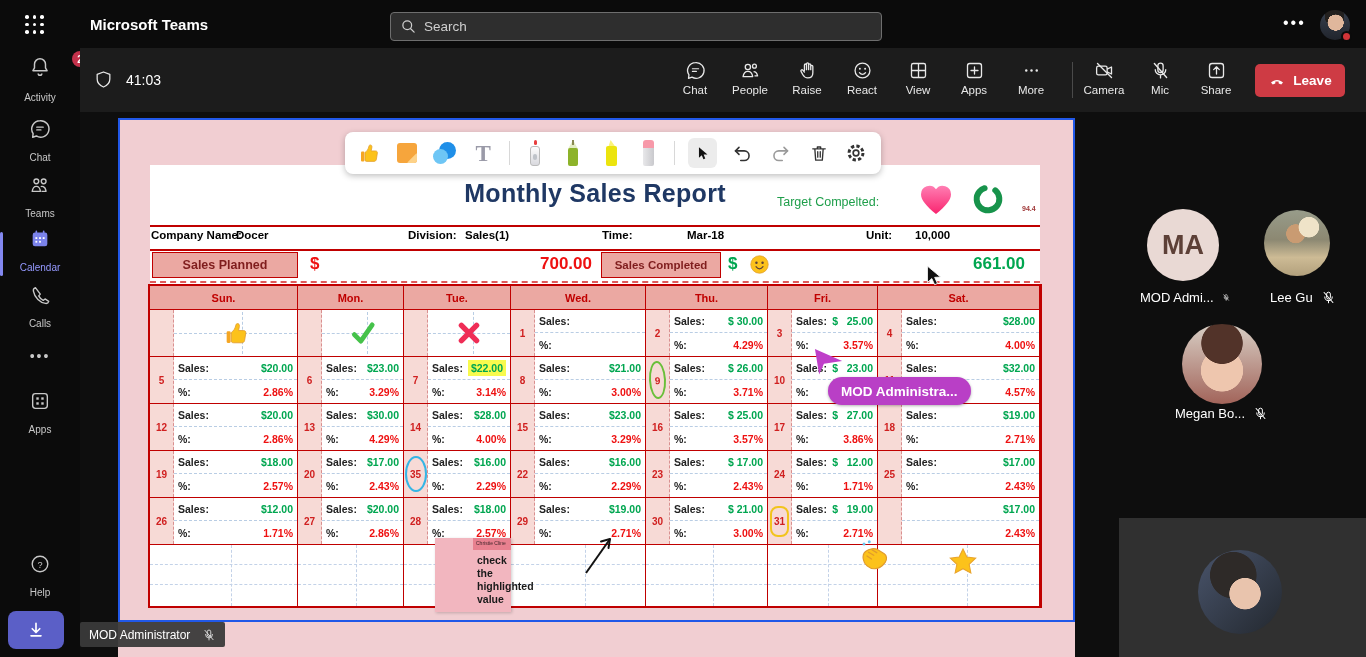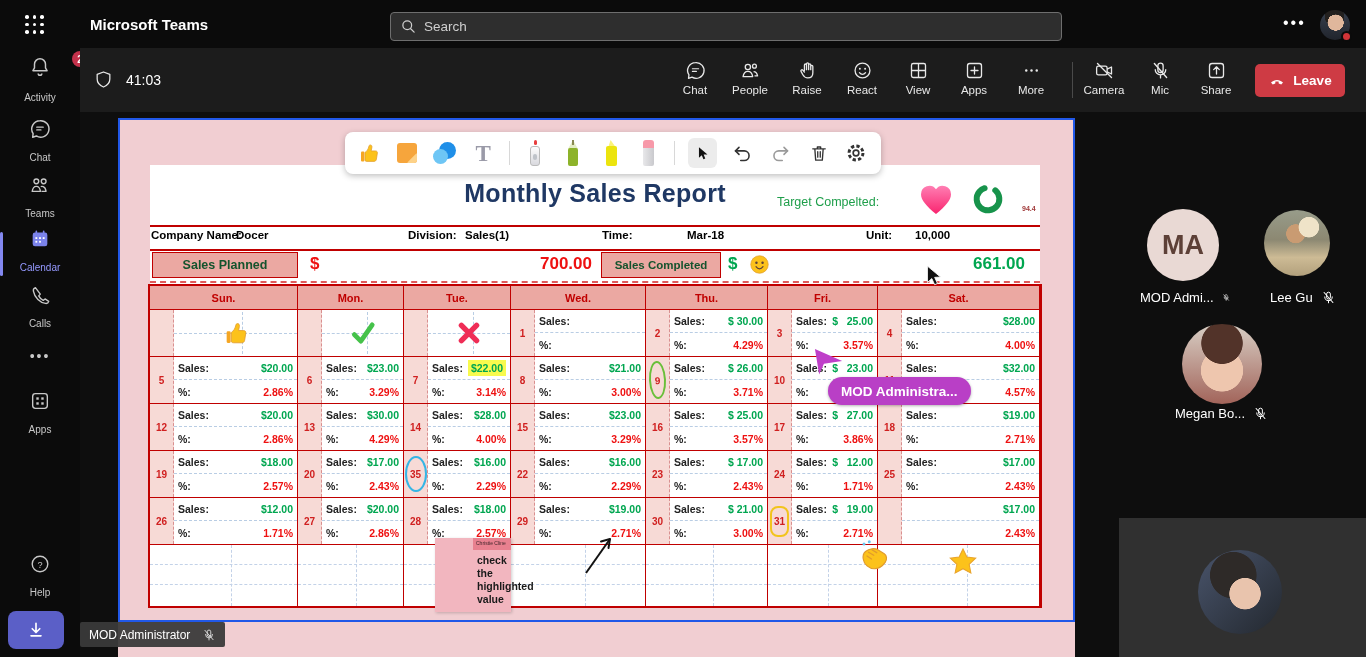--- a/index.html
+++ b/index.html
@@ -4,21 +4,21 @@
 <style>
   * { margin:0; padding:0; box-sizing:border-box; }
   html,body { width:1366px; height:657px; overflow:hidden; background:#000; font-family:"Liberation Sans", sans-serif; }
   .screen { position:absolute; inset:0; width:1366px; height:657px; background:#0a0a0a; }
 
   
   .app-bar { position:absolute; left:0; top:0; width:1366px; height:48px; background:#0b0b0b; z-index:50; }
   .waffle { position:absolute; left:25px; top:15px; width:20px; height:20px; display:grid; grid-template-columns:repeat(3,1fr); gap:3px; }
   .waffle i { width:3.5px; height:3.5px; background:#fff; border-radius:50%; }
   .app-title { position:absolute; left:90px; top:16px; color:#fff; font-size:15px; font-weight:bold; }
-  .search-box { position:absolute; left:390px; top:12px; width:672px; height:29px; background:#2e2e2e; border:1px solid #6e6e6e; border-radius:4px; display:flex; align-items:center; padding:8px 10px; gap:8px; color:#cfcfcf; font-size:13.5px; }
+  .search-box { position:absolute; left:390px; top:12px; width:492px; height:29px; background:#2e2e2e; border:1px solid #6e6e6e; border-radius:4px; display:flex; align-items:center; padding:8px 10px; gap:8px; color:#cfcfcf; font-size:13.5px; }
   .topdots { position:absolute; left:1283px; top:14px; color:#fff; font-size:16px; letter-spacing:2px; }
   .top-avatar { position:absolute; left:1320px; top:10px; width:30px; height:30px; border-radius:50%;
     background: radial-gradient(circle at 52% 42%, #e0b79c 0 34%, transparent 35%), radial-gradient(circle at 48% 22%, #23201e 0 34%, transparent 35%), linear-gradient(#39414f,#20242c); }
   .presence { position:absolute; right:-2px; bottom:-2px; width:11px; height:11px; border-radius:50%; background:#d13438; border:2px solid #0b0b0b; }
 
   
   .rail { position:absolute; left:0; top:48px; width:80px; height:609px; background:#0b0b0b; z-index:40; }
   .rail-item { position:absolute; left:0; width:80px; height:52px; display:flex; flex-direction:column; align-items:center; gap:12px; color:#c8c8c8; font-size:10px; }
   .rail-item svg { width:22px; height:22px; }
   .rail-item.active { color:#9599ff; }
@@ -68,21 +68,21 @@
   .er-ic .top { position:absolute; left:1px; top:0; width:11px; height:9px; background:#f799a9; border-radius:3px 3px 0 0; }
   .er-ic .body { position:absolute; left:1px; top:8px; width:11px; height:18px; background:linear-gradient(90deg,#e8e8ea,#c9c9cd); border-radius:0 0 2px 2px; }
 
   
   .sheet { position:absolute; left:32px; top:47px; width:890px; height:443px; background:#fff; z-index:5; }
   .r-title { position:absolute; left:215px; top:14px; width:460px; text-align:center; font-size:25px; font-weight:bold; color:#1f3864; letter-spacing:.3px; }
   .r-target { position:absolute; left:627px; top:30px; font-size:12.5px; font-weight:normal; color:#1e9e4a; }
   .r-pct { position:absolute; left:872px; top:40px; font-size:7px; color:#a13a3a; font-weight:bold; }
   .r-line { position:absolute; left:0; width:890px; height:2px; background:#c00000; }
   .meta { position:absolute; top:64px; font-size:11.5px; font-weight:bold; white-space:nowrap; }
-  .pbox { position:absolute; top:87px; height:26px; background:#eba8a2; border:1.5px solid #c00000; color:#14532d; font-weight:bold; font-size:12.5px; display:flex; align-items:center; justify-content:center; }
+  .pbox { position:absolute; top:87px; height:26px; background:#eba8a2; border:1.5px solid #c00000; color:#7f1d1d; font-weight:bold; font-size:12.5px; display:flex; align-items:center; justify-content:center; }
   .money { position:absolute; font-weight:bold; font-size:17px; }
   .dashline { position:absolute; left:0; top:116px; width:890px; border-top:2px dashed #e05b5b; }
 
   .cal-wrap { position:absolute; left:0; top:121px; width:890px; outline:2px solid #c00000; }
   .cal-head { display:flex; }
   .head-cell { height:24px; background:#eba8a2; border-right:1px solid #c00000; border-bottom:1.5px solid #c00000; color:#c00000; font-weight:bold; font-size:11px; display:flex; align-items:center; justify-content:center; }
   .cal-grid { display:flex; flex-wrap:wrap; width:890px; background:#fff; }
   .cal-cell { display:flex; height:47px; border-right:1px solid #c00000; border-bottom:1px solid #c00000; }
   .cal-cell.footer { height:61px; border-bottom:none; position:relative; }
   .cal-cell.footer::before { content:''; position:absolute; left:0; right:0; top:31%; border-top:1px dashed #c3d2e8; }

